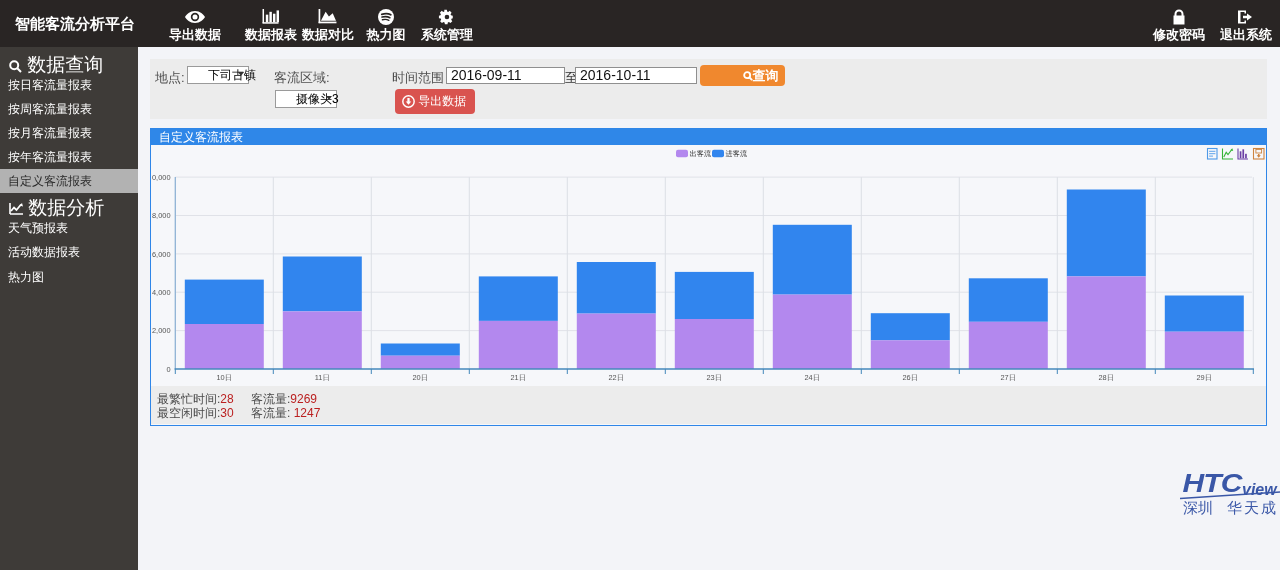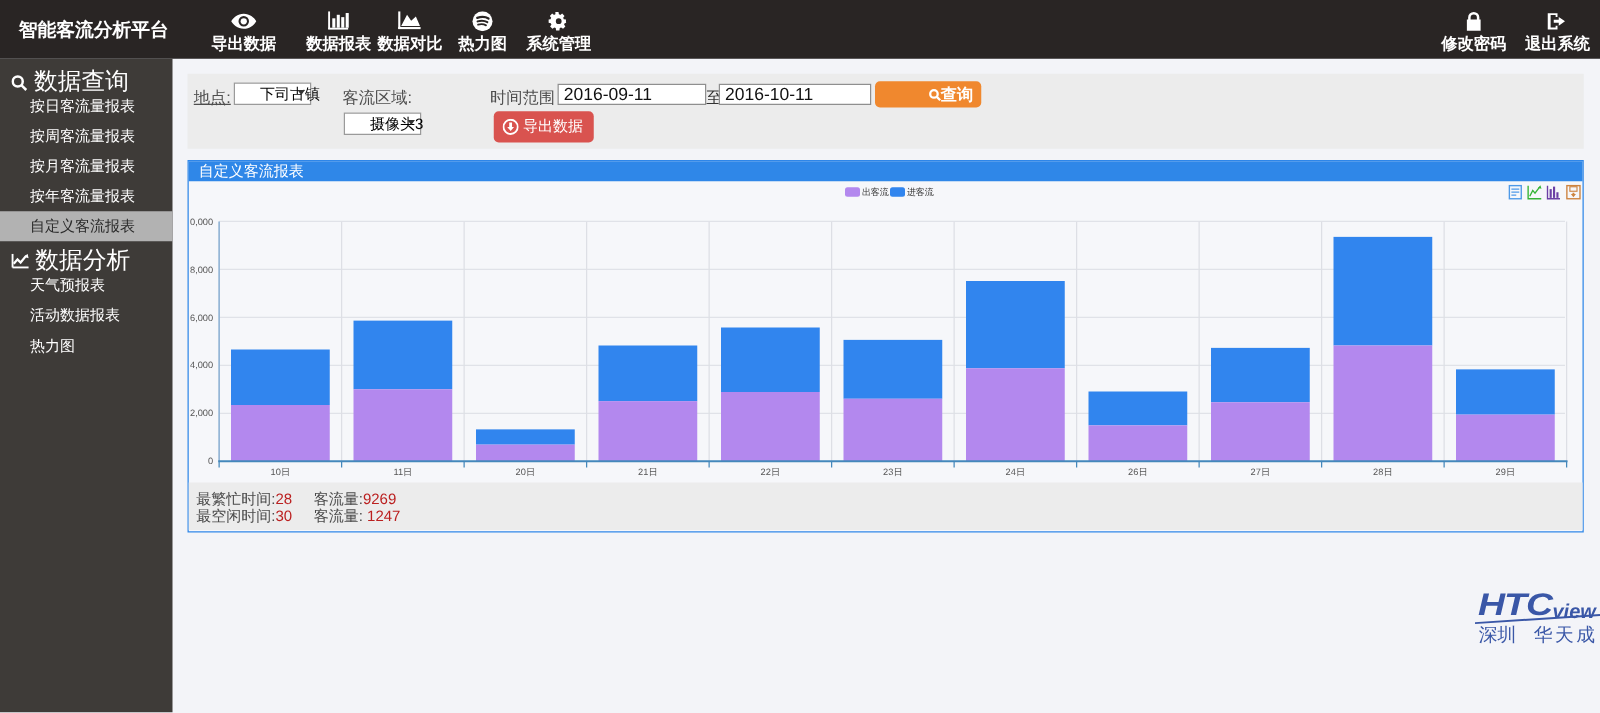--- a/index.html
+++ b/index.html
@@ -8,21 +8,21 @@
 .abs{position:absolute;}
 
 #topbar{left:0;top:0;width:1280px;height:47px;background:#292524;}
 #title{left:15px;top:15px;color:#fff;font-size:15px;font-weight:bold;letter-spacing:0px;}
 .navitem{top:0;height:47px;text-align:center;color:#fff;font-size:13px;font-weight:bold;}
 .navitem .ic{position:absolute;left:50%;transform:translateX(-50%);top:9px;height:16px;}
 .navitem .tx{position:absolute;left:50%;transform:translateX(-50%);top:26px;white-space:nowrap;}
 
 #sidebar{left:0;top:47px;width:138px;height:523px;background:#3e3b38;color:#fff;}
 .shead{position:absolute;left:9px;font-size:19px;font-weight:normal;white-space:nowrap;}
-.sitem{position:absolute;left:0;width:138px;height:24px;line-height:24px;padding-left:24px;font-size:12px;white-space:nowrap;box-sizing:border-box;}
+.sitem{position:absolute;left:0;width:138px;height:24px;line-height:24px;padding-left:8px;font-size:12px;white-space:nowrap;box-sizing:border-box;}
 .sitem.sel{background:#b2b2b2;color:#2b2b2b;}
 
 #fstrip{left:150px;top:59px;width:1117px;height:60px;background:#ececec;}
 .flabel{position:absolute;font-size:13px;color:#4e4e4e;white-space:nowrap;}
 .fsel{position:absolute;background:#fff;border:1px solid #9a9a9a;box-sizing:border-box;font-size:12px;color:#000;line-height:16px;padding-left:20px;white-space:nowrap;}
 .fsel .arr{position:absolute;right:4px;top:5px;width:0;height:0;border-left:3.5px solid transparent;border-right:3.5px solid transparent;border-top:4px solid #333;}
 .finput{position:absolute;background:#fff;border:1px solid #8f8f8f;box-sizing:border-box;font-size:14px;color:#111;line-height:15px;padding-left:4px;white-space:nowrap;}
 #btnquery{position:absolute;left:550px;top:6px;width:49px;height:21px;background:#f0882e;border-radius:4px;color:#fff;font-size:13px;font-weight:bold;line-height:21px;text-align:center;padding-left:36px;}
 #btnexport{position:absolute;left:245px;top:30px;width:80px;height:25px;background:#d9534f;border-radius:4px;color:#fff;font-size:12px;line-height:25px;text-align:left;}
 
@@ -126,21 +126,21 @@
         <path fill="#fff" d="M13 0 l1 3.5 -3.5 -1z"></path>
       </svg>
     数据分析</div>
   <div class="sitem" style="top:169px;">天气预报表</div>
   <div class="sitem" style="top:193px;">活动数据报表</div>
   <div class="sitem" style="top:218px;">热力图</div>
 </div>
 
 <div id="fstrip" class="abs">
   <div class="flabel" style="left:5px;top:69px;"></div>
-  <div class="flabel" style="left:5px;top:10px;text-decoration:underline;">地点:</div>
+  <div class="flabel" style="left:5px;top:10px;">地点:</div>
   <div class="fsel" style="left:37px;top:7px;width:62px;height:18px;">下司古镇<span class="arr"></span></div>
   <div class="flabel" style="left:124px;top:10px;">客流区域:</div>
   <div class="fsel" style="left:125px;top:31px;width:62px;height:18px;">摄像头3<span class="arr"></span></div>
   <div class="flabel" style="left:242px;top:10px;">时间范围</div>
   <div class="finput" style="left:296px;top:8px;width:119px;height:17px;">2016-09-11</div>
   <div class="flabel" style="left:415px;top:10px;color:#333;">至</div>
   <div class="finput" style="left:425px;top:8px;width:122px;height:17px;">2016-10-11</div>
   <div id="btnquery"><svg width="10" height="10" viewBox="0 0 12 12" style="vertical-align:-1px;">
         <g fill="none" stroke="#fff" stroke-width="2.2">
           <circle cx="5" cy="5" r="3.6"></circle>

